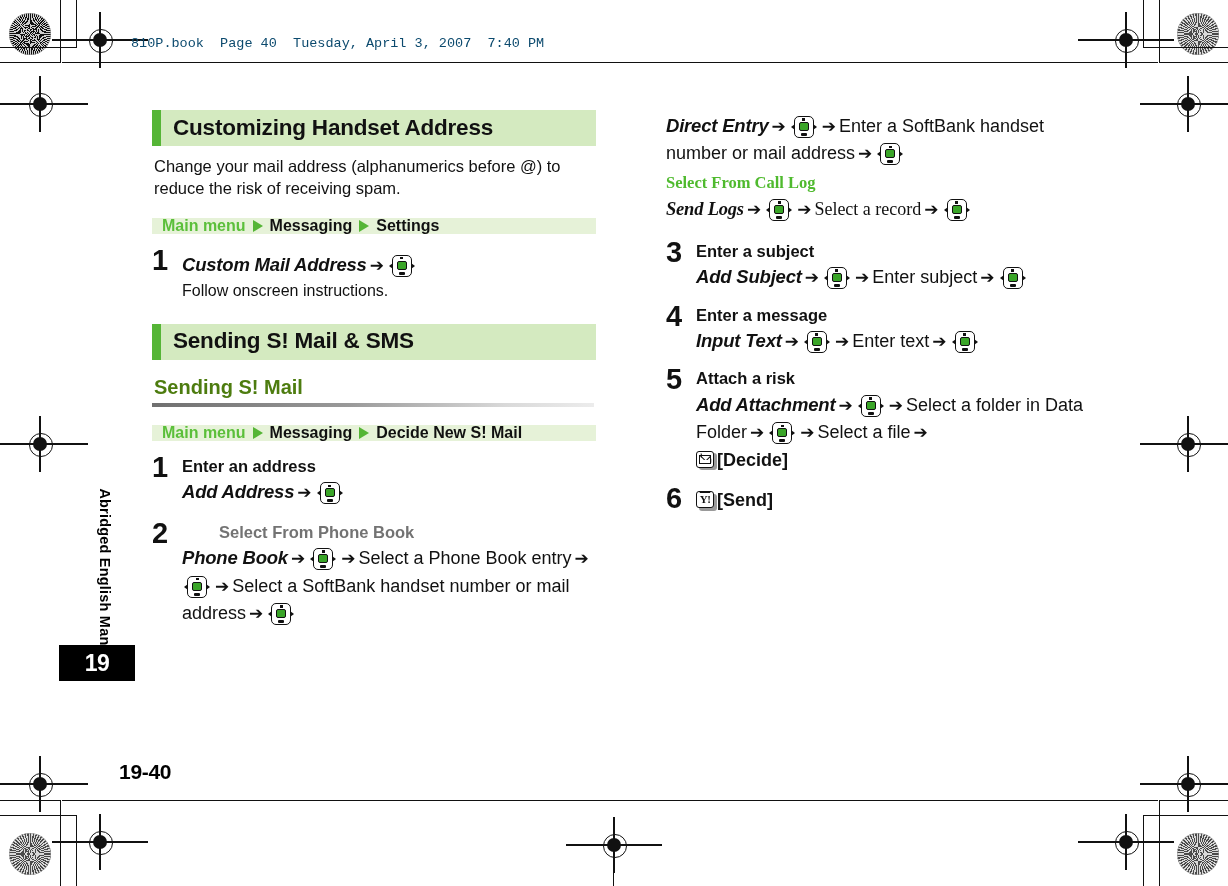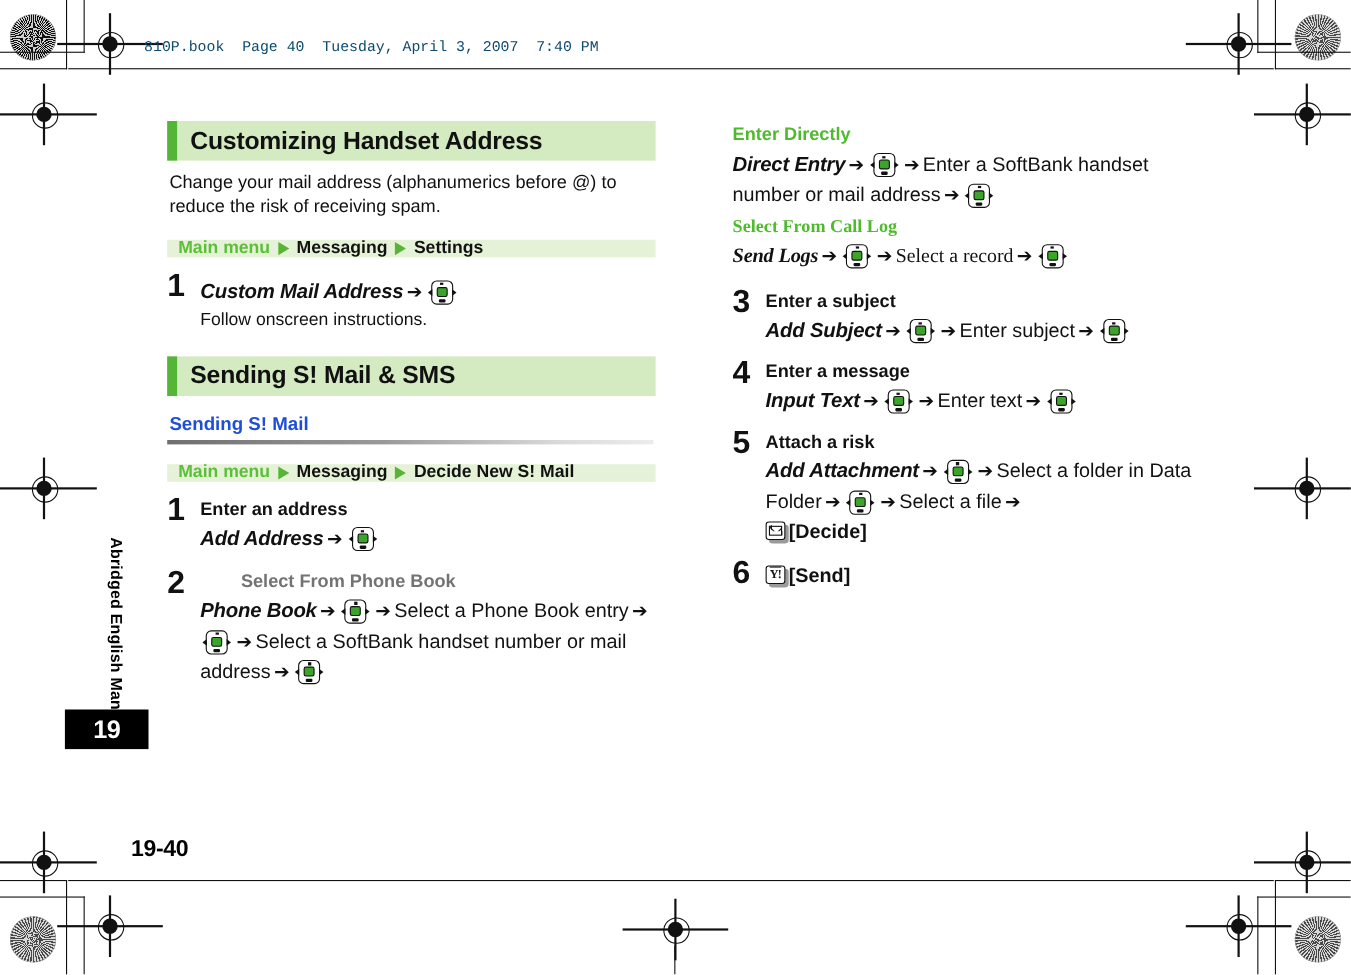--- a/index.html
+++ b/index.html
@@ -91,21 +91,21 @@
     padding-left:12px;font-size:22.5px;font-weight:bold;color:#111;
     letter-spacing:-.2px;line-height:1;
   }
 
   .body-para{
     font-size:16.5px;line-height:1.32;color:#111;margin:6px 0 18px 2px;
     max-width:420px;
   }
 
   .sub-head{
-    font-size:17px;font-weight:bold;color:#1d4ed8;margin:16px 0 4px 2px;
+    font-size:20px;font-weight:bold;color:#4d7c0f;margin:16px 0 4px 2px;
   }
   .grad-rule{
     height:4px;width:442px;margin:4px 0 18px 0;
     background:linear-gradient(to right,#6f6f6f 0%,#9a9a9a 45%,#d9d9d9 80%,#ececec 100%);
   }
 
   
   .menu-path{
     background:#e6f2d8;height:16px;display:flex;align-items:center;
     padding-left:10px;margin:0 0 12px 0;font-size:16px;font-weight:bold;
@@ -384,21 +384,20 @@
           <span class="it">Phone Book</span><span class="arrow">➔</span><span class="navkey"><span class="frame"></span><span class="up"></span><span class="lf"></span><span class="rt"></span><span class="center"></span><span class="dn"></span></span><span class="arrow">➔</span><span class="plain">Select a Phone Book entry</span><span class="arrow">➔</span><span class="navkey"><span class="frame"></span><span class="up"></span><span class="lf"></span><span class="rt"></span><span class="center"></span><span class="dn"></span></span><span class="arrow">➔</span><span class="plain">Select a SoftBank handset number or mail address</span><span class="arrow">➔</span><span class="navkey"><span class="frame"></span><span class="up"></span><span class="lf"></span><span class="rt"></span><span class="center"></span><span class="dn"></span></span>
         </div>
       </div>
     </div>
 
   </div>
 
   <div class="col col-right">
 
     <div>
-      <div class="sub-green">Enter Directly</div>
       <div class="step-line">
         <span class="it">Direct Entry</span><span class="arrow">➔</span><span class="navkey"><span class="frame"></span><span class="up"></span><span class="lf"></span><span class="rt"></span><span class="center"></span><span class="dn"></span></span><span class="arrow">➔</span><span class="plain">Enter a SoftBank handset number or mail address</span><span class="arrow">➔</span><span class="navkey"><span class="frame"></span><span class="up"></span><span class="lf"></span><span class="rt"></span><span class="center"></span><span class="dn"></span></span>
       </div>
     </div>
 
     <div style="margin-top:4px;font-family:Liberation Serif, serif;">
       <div class="sub-green">Select From Call Log</div>
       <div class="step-line">
         <span class="it">Send Logs</span><span class="arrow">➔</span><span class="navkey"><span class="frame"></span><span class="up"></span><span class="lf"></span><span class="rt"></span><span class="center"></span><span class="dn"></span></span><span class="arrow">➔</span><span class="plain">Select a record</span><span class="arrow">➔</span><span class="navkey"><span class="frame"></span><span class="up"></span><span class="lf"></span><span class="rt"></span><span class="center"></span><span class="dn"></span></span>
       </div>

